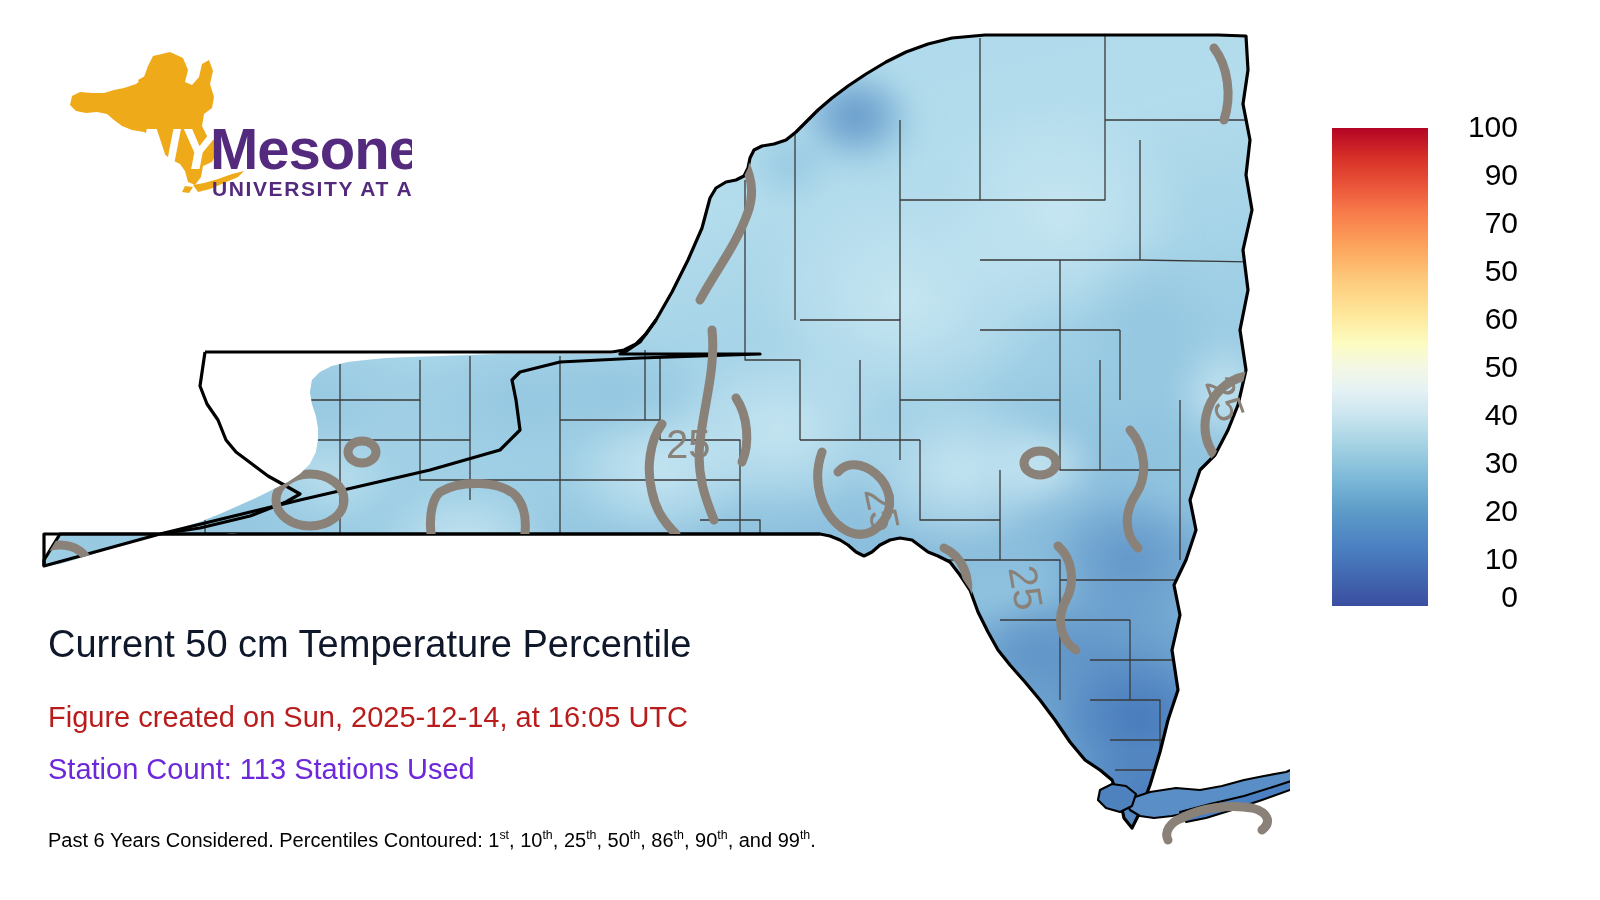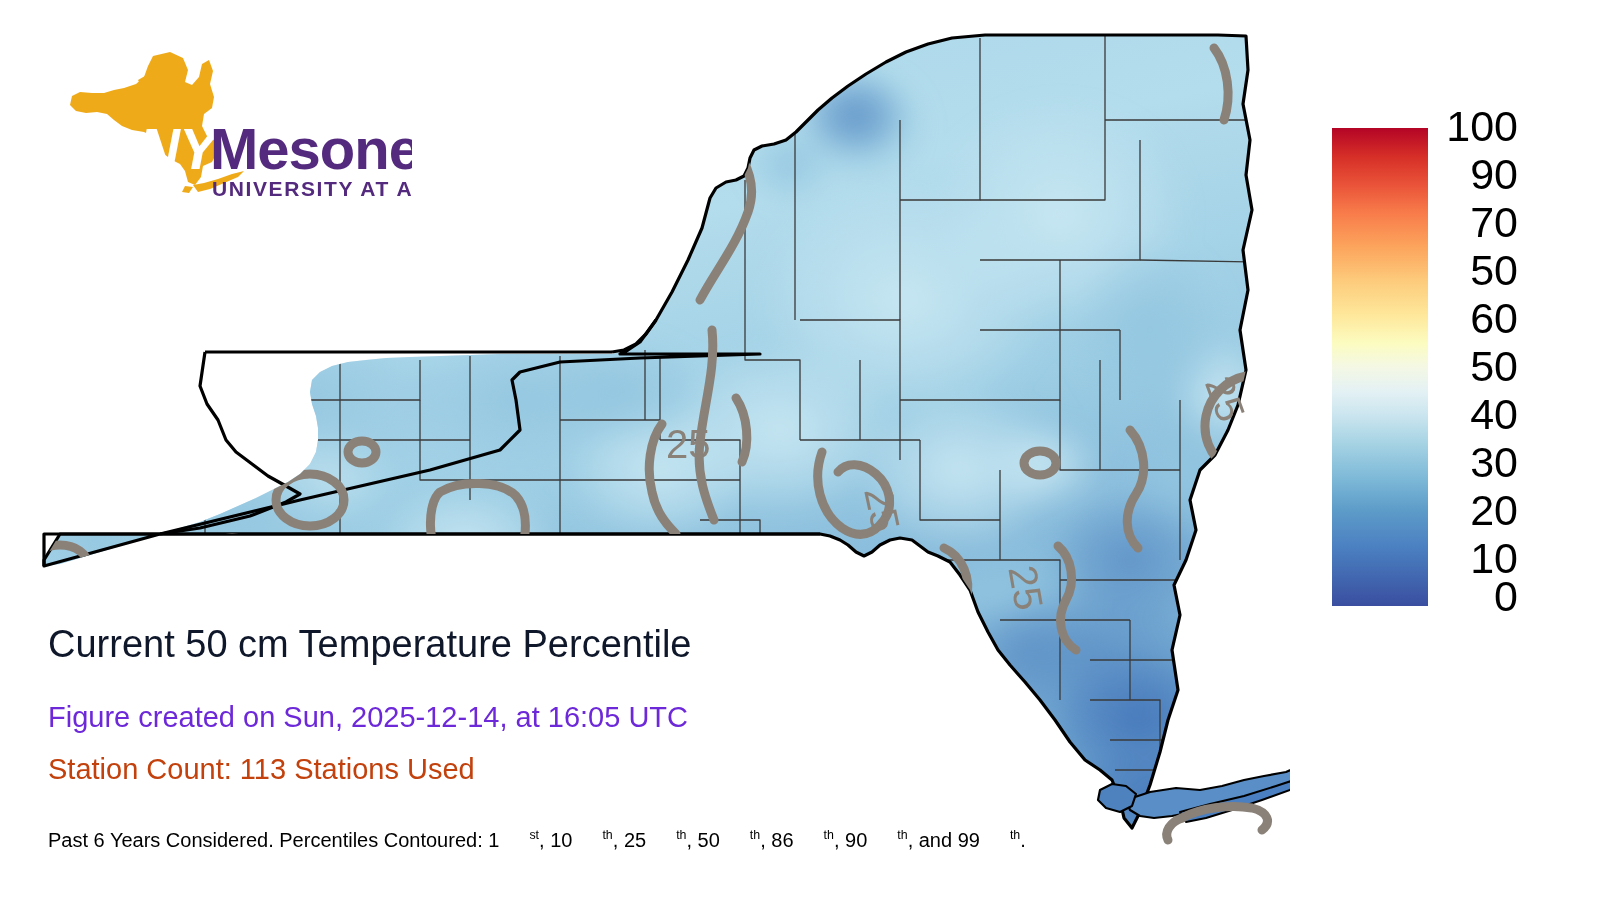--- a/index.html
+++ b/index.html
@@ -40,42 +40,42 @@
       #f87d4b 82%,
       #ea5439 88%,
       #d62f27 94%,
       #b40426 100%);
   }
   .cbar-ticks{
     position:absolute;left:1436px;top:110px;width:110px;height:514px;
   }
   .cbar-ticks .tk{
     position:absolute;right:28px;
-    font-size:43px;line-height:33px;color:#000;white-space:nowrap;
+    font-size:30px;line-height:33px;color:#000;white-space:nowrap;
     text-align:right;
   }
 
   
   .title{
     position:absolute;left:48px;top:622px;
     font-size:38px;line-height:44px;color:#0f172a;white-space:nowrap;
   }
   .sub1{
     position:absolute;left:48px;top:700px;
-    font-size:29px;line-height:34px;color:#6d28d9;white-space:nowrap;
+    font-size:29px;line-height:34px;color:#b91c1c;white-space:nowrap;
   }
   .sub2{
     position:absolute;left:48px;top:752px;
-    font-size:29px;line-height:34px;color:#c2410c;white-space:nowrap;
+    font-size:29px;line-height:34px;color:#6d28d9;white-space:nowrap;
   }
   .foot{
     position:absolute;left:48px;top:827px;
     font-size:20px;line-height:26px;color:#000;white-space:nowrap;
   }
-  .foot sup{font-size:0.62em;vertical-align:super;line-height:0;margin-left:30px;}
+  .foot sup{font-size:0.62em;vertical-align:super;line-height:0;}
 </style>
 </head>
 <body>
 
 <div class="stage">
 
   <div class="logo">
     <svg viewBox="0 0 360 160" xmlns="http://www.w3.org/2000/svg" aria-label="NYS Mesonet">
 
       <g>

